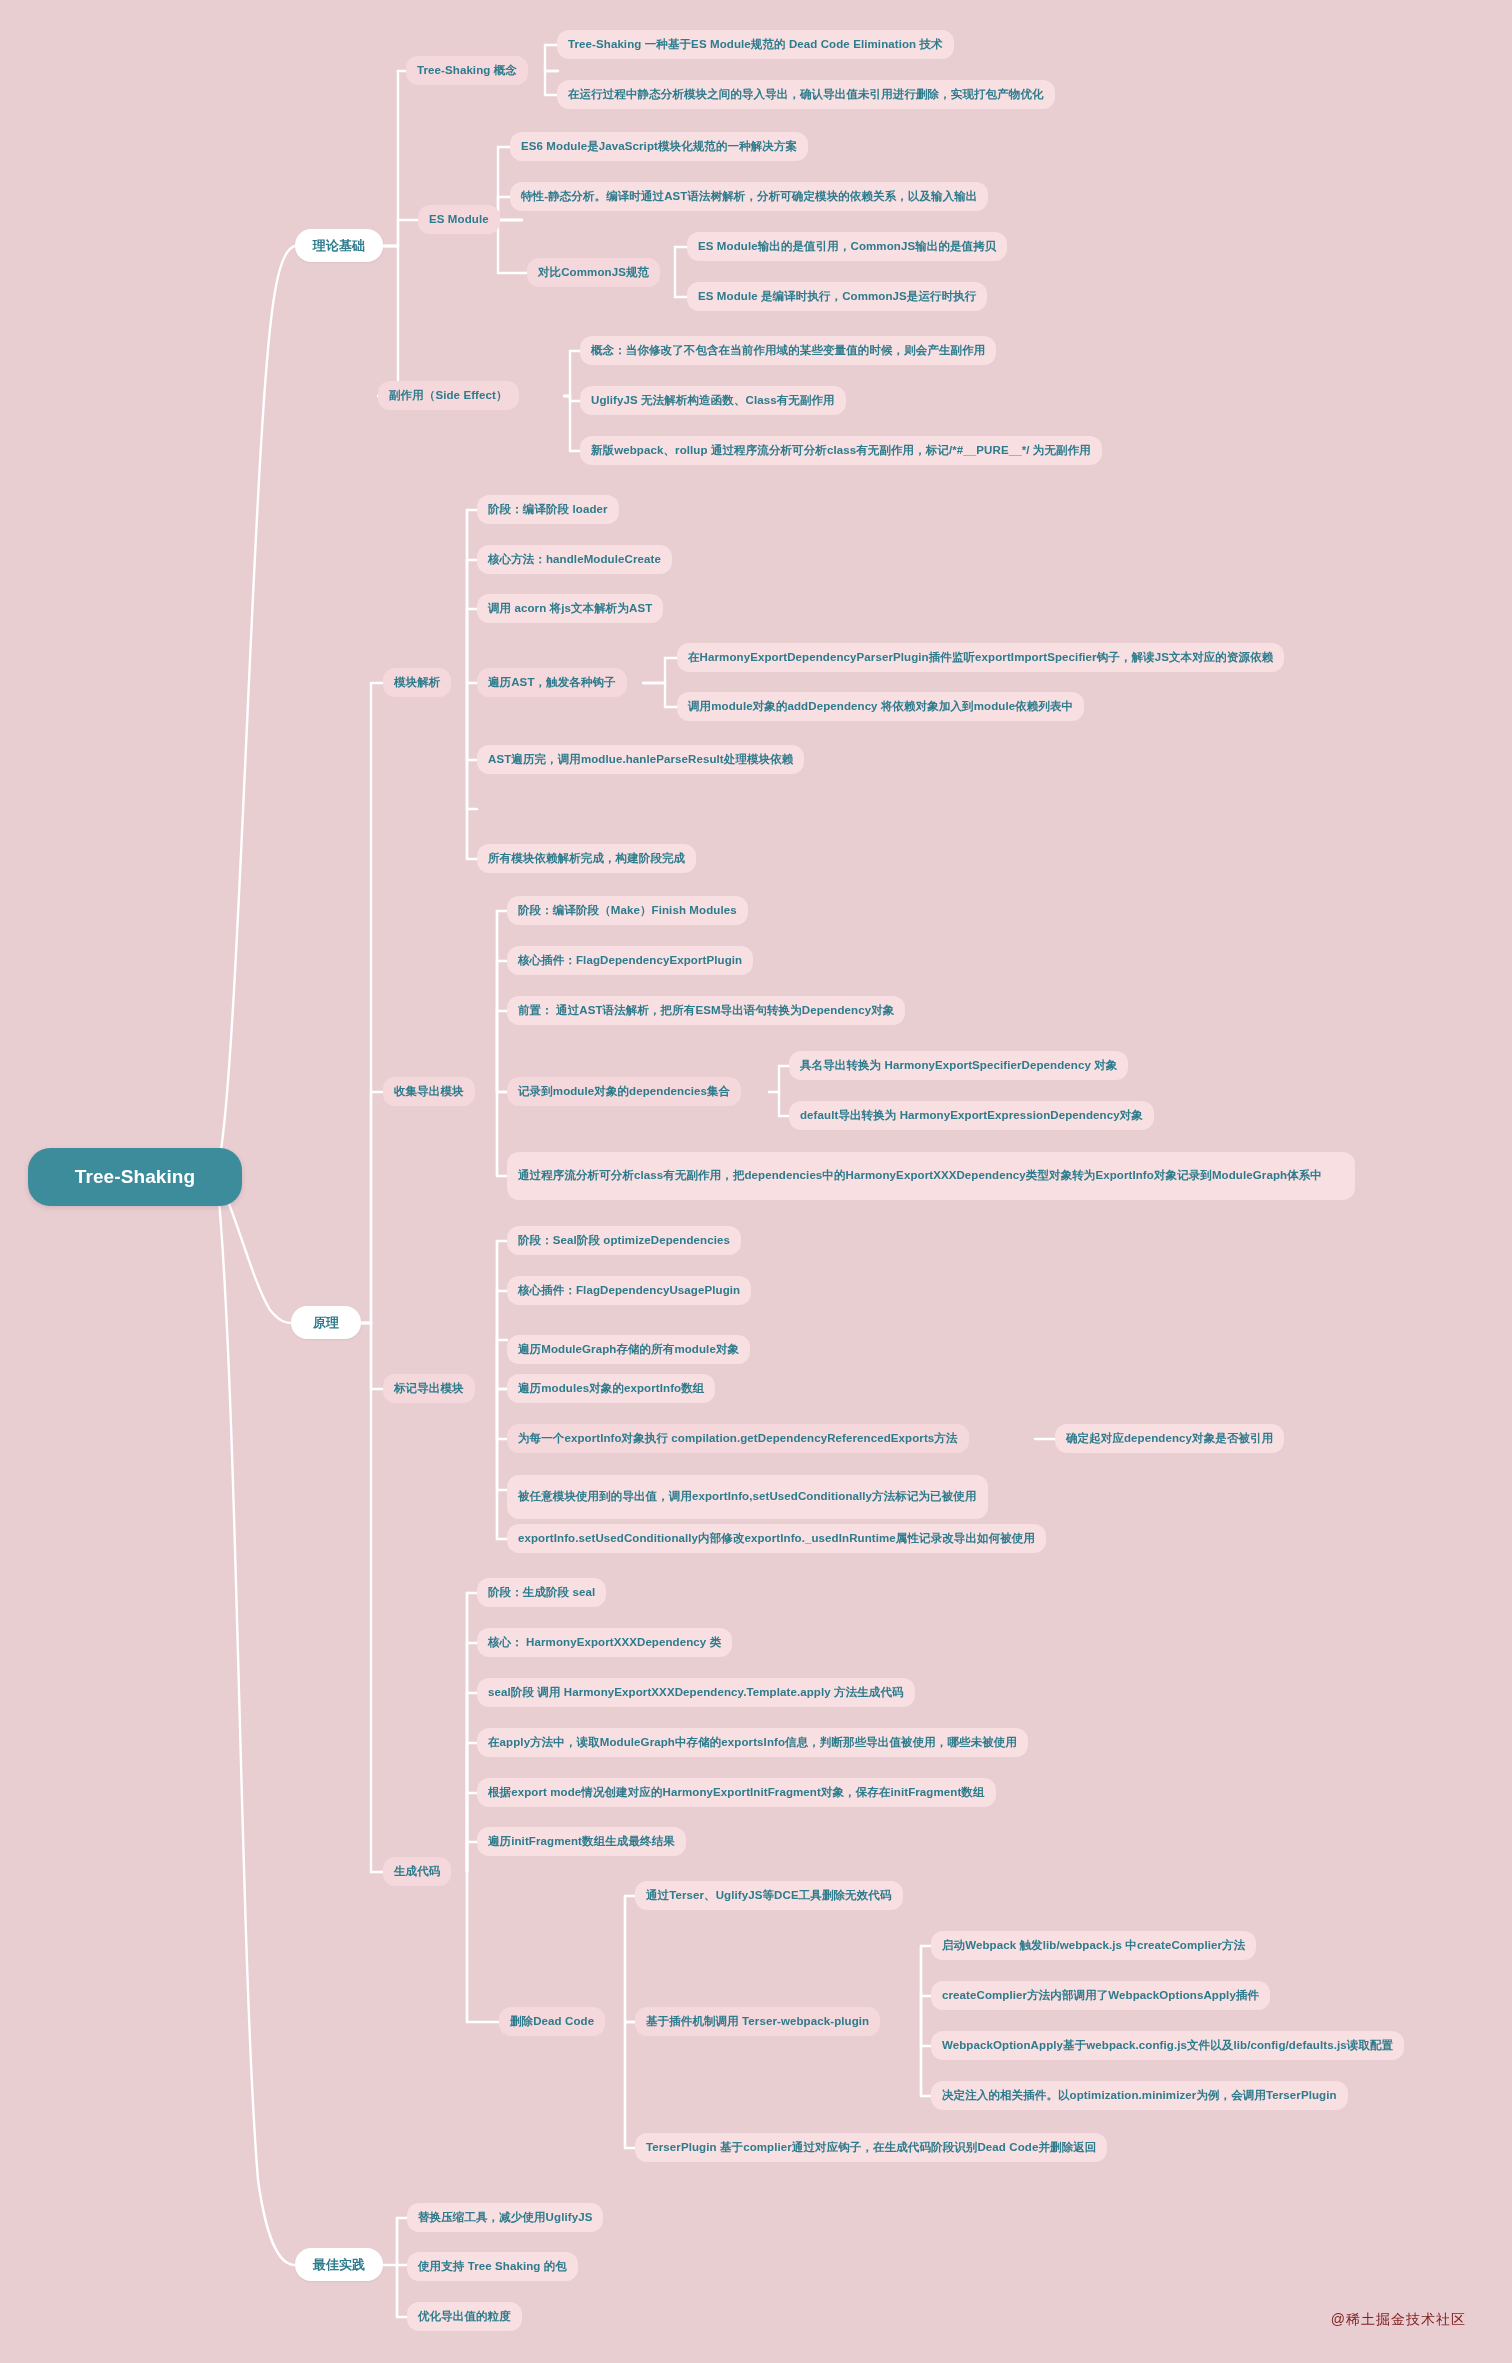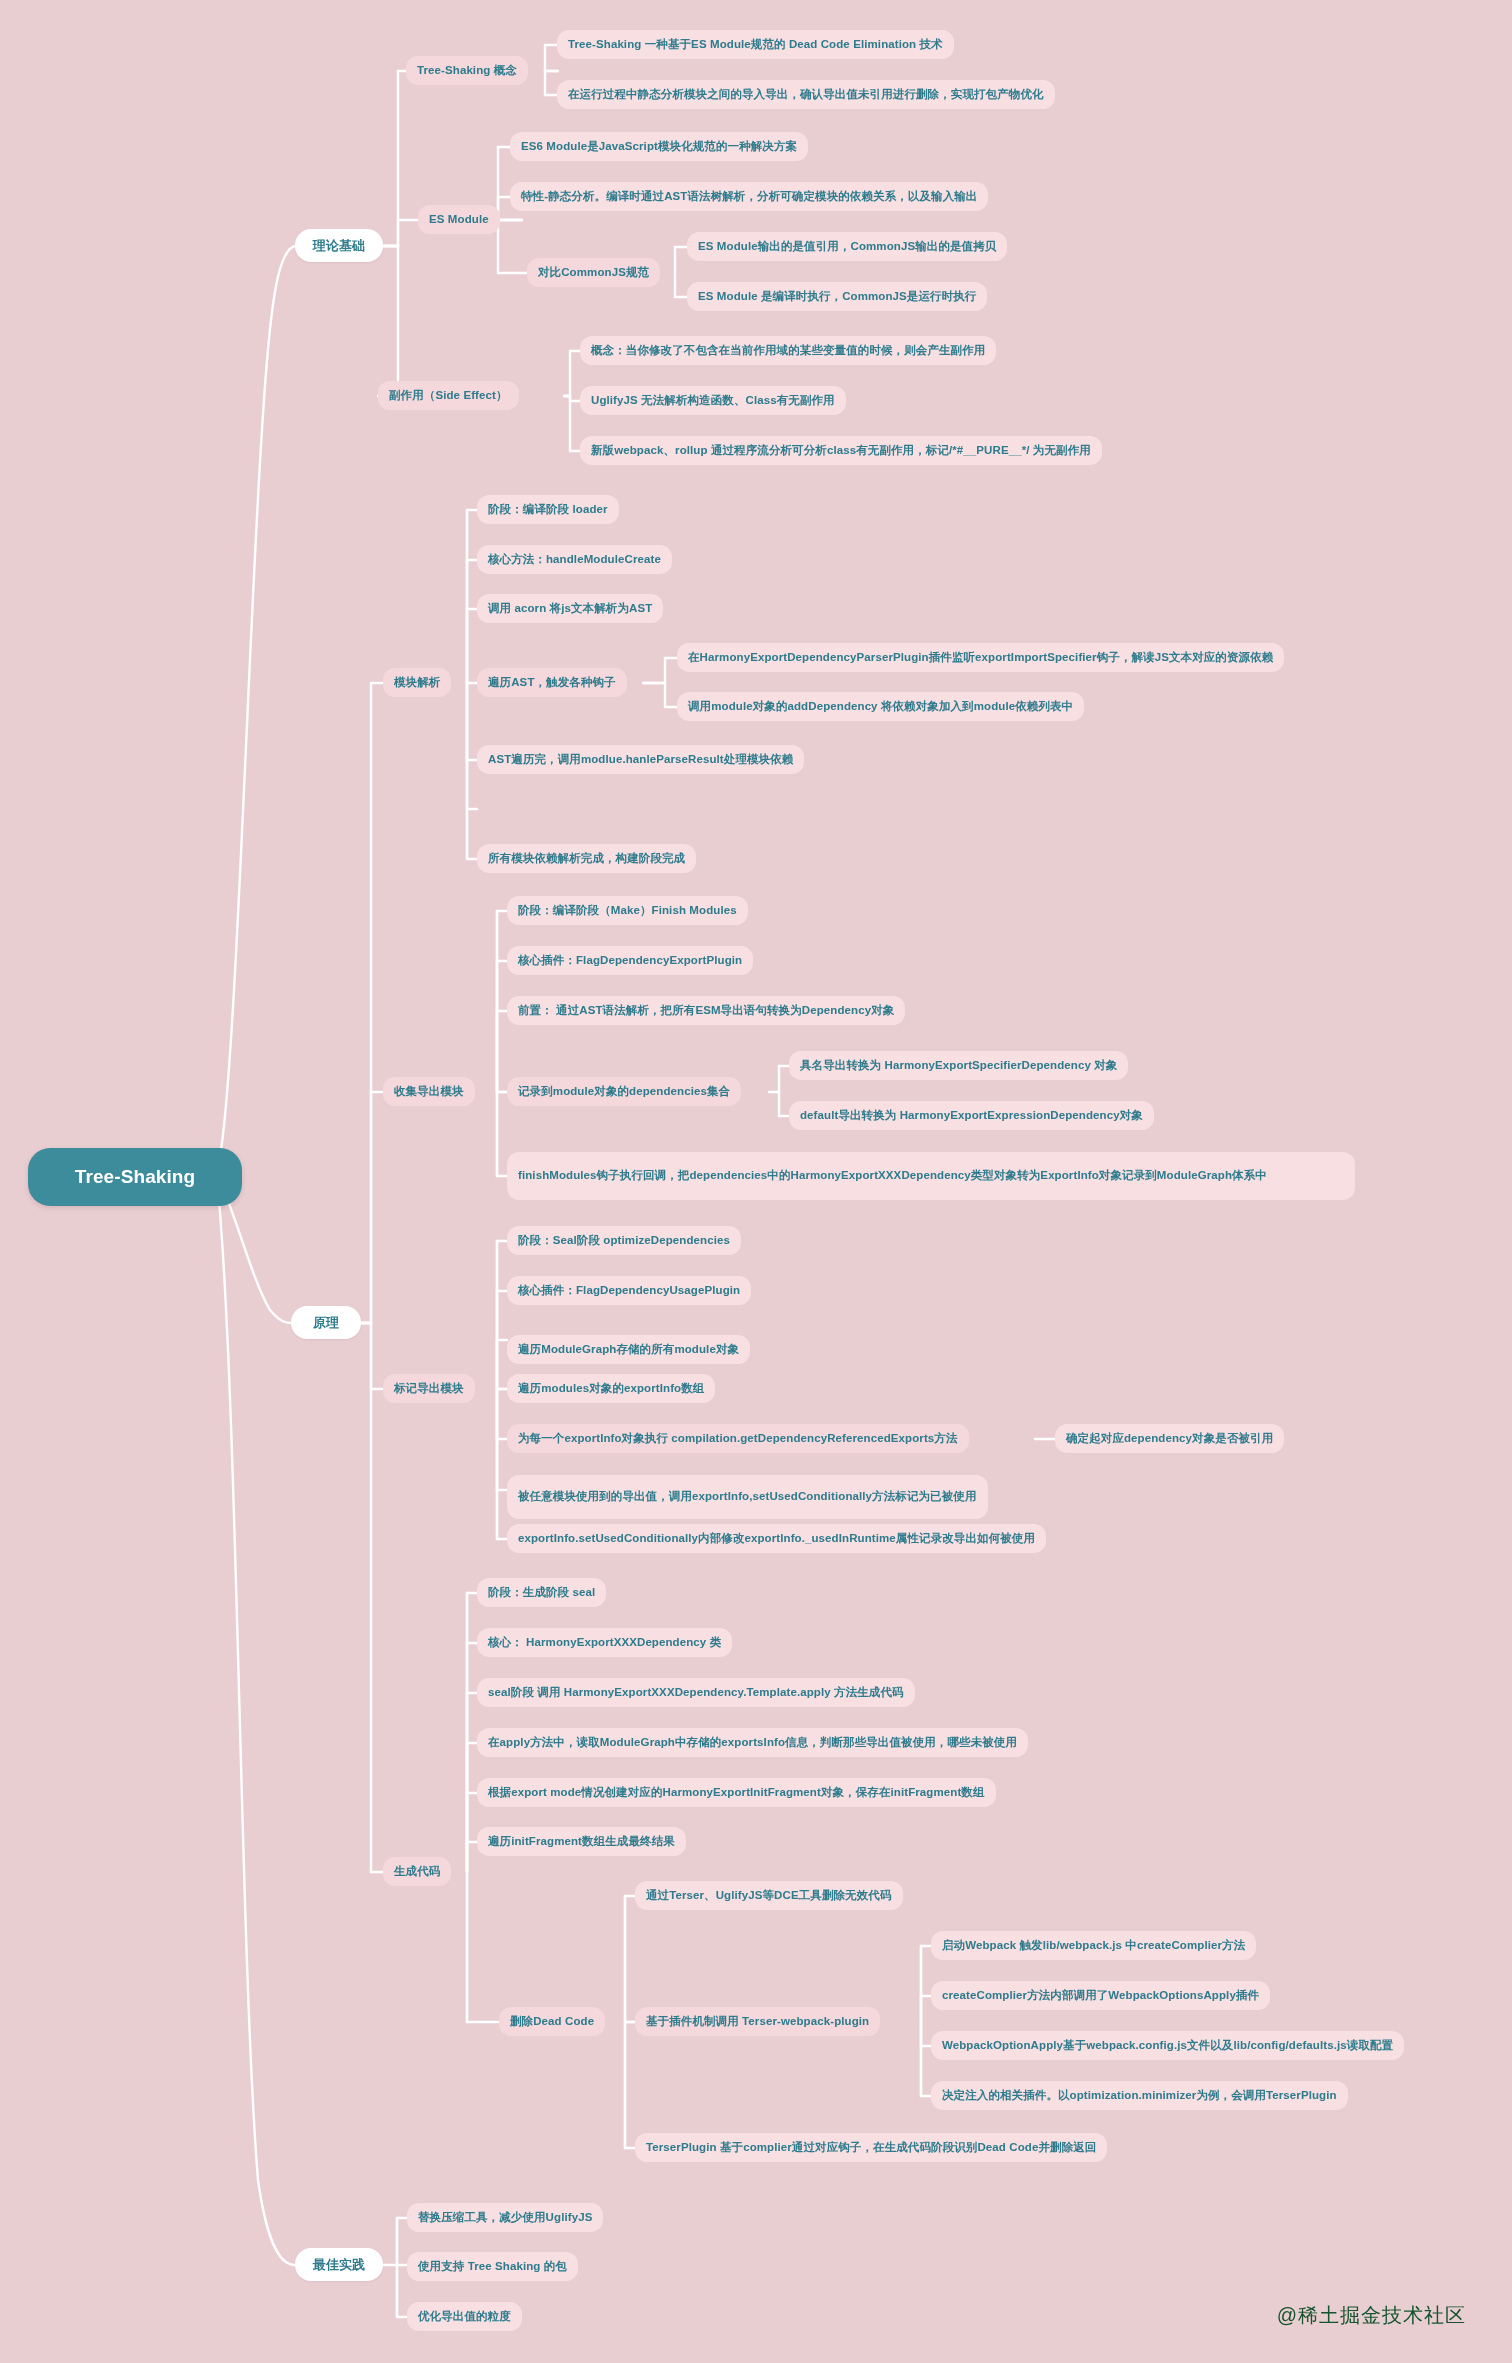--- a/index.html
+++ b/index.html
@@ -44,22 +44,22 @@
     border-radius:22px;
     padding:14px 22px;
     box-shadow:0 2px 5px rgba(120,80,90,.18);
   }
   .node.branch{
     background:#f4d8dc;
   }
   .watermark{
     position:absolute;
     right:46px; bottom:34px;
-    color:#14532d;
-    font-size:20px;
+    color:#7f1d1d;
+    font-size:14px;
     letter-spacing:1px;
     font-weight:400;
   }
 </style>
 </head>
 <body>
 
 <div id="canvas">
 
   <svg class="links" viewBox="0 0 1512 2363">
@@ -250,21 +250,21 @@
   <div class="node branch" style="left:507px;top:1077px;height:29px;">
     <span>记录到module对象的dependencies集合</span>
   </div>
   <div class="node" style="left:789px;top:1051px;height:29px;">
     <span>具名导出转换为 HarmonyExportSpecifierDependency 对象</span>
   </div>
   <div class="node" style="left:789px;top:1101px;height:29px;">
     <span>default导出转换为 HarmonyExportExpressionDependency对象</span>
   </div>
   <div class="node wrap" style="left:507px;top:1152px;width:848px;height:48px;">
-    <span>finishModules钩子执行回调，把dependencies中的HarmonyExportXXXDependency类型对象转为ExportInfo对象记录到ModuleGraph体系中</span>
+    <span>通过程序流分析可分析class有无副作用，把dependencies中的HarmonyExportXXXDependency类型对象转为ExportInfo对象记录到ModuleGraph体系中</span>
   </div>
 
   <div class="node branch" style="left:383px;top:1374px;height:29px;">
     <span>标记导出模块</span>
   </div>
   <div class="node" style="left:507px;top:1226px;height:29px;">
     <span>阶段：Seal阶段 optimizeDependencies</span>
   </div>
   <div class="node" style="left:507px;top:1276px;height:29px;">
     <span>核心插件：FlagDependencyUsagePlugin</span>

